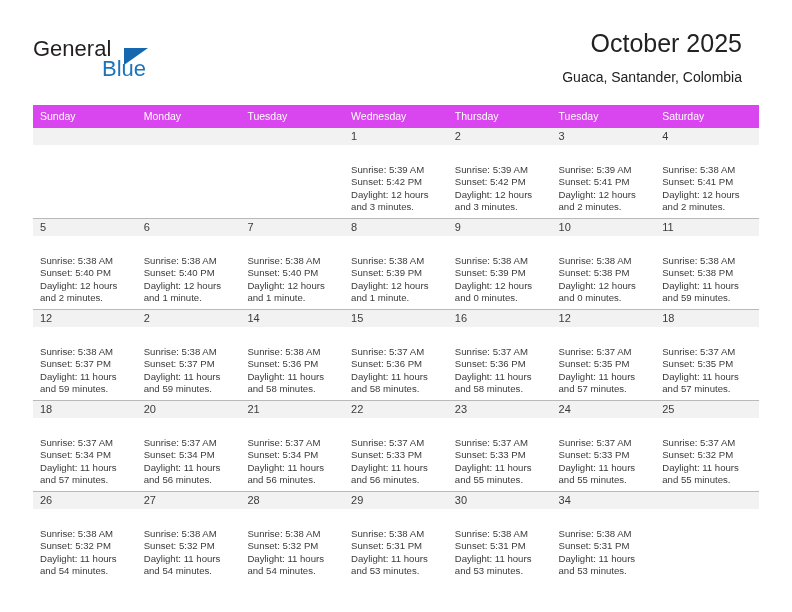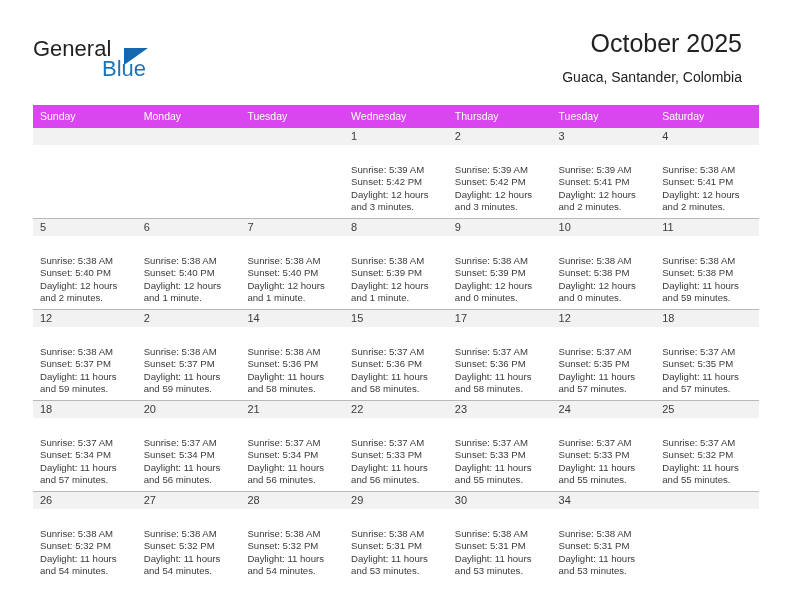--- a/index.html
+++ b/index.html
@@ -355,21 +355,21 @@
               <div class="cell-lines">
                 <div>Sunrise: 5:37 AM</div>
                 <div>Sunset: 5:36 PM</div>
                 <div>Daylight: 11 hours</div>
                 <div>and 58 minutes.</div>
               </div>
             </div>
           </td>
           <td>
             <div class="cell-inner">
-              <div class="daynum-band">17</div>
+              <div class="daynum-band">16</div>
               <div class="cell-lines">
                 <div>Sunrise: 5:37 AM</div>
                 <div>Sunset: 5:36 PM</div>
                 <div>Daylight: 11 hours</div>
                 <div>and 58 minutes.</div>
               </div>
             </div>
           </td>
           <td>
             <div class="cell-inner">

